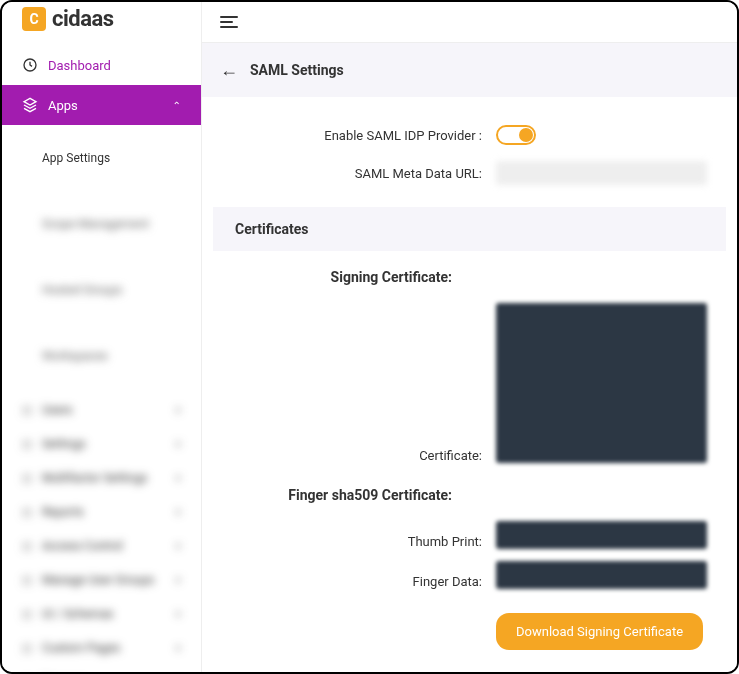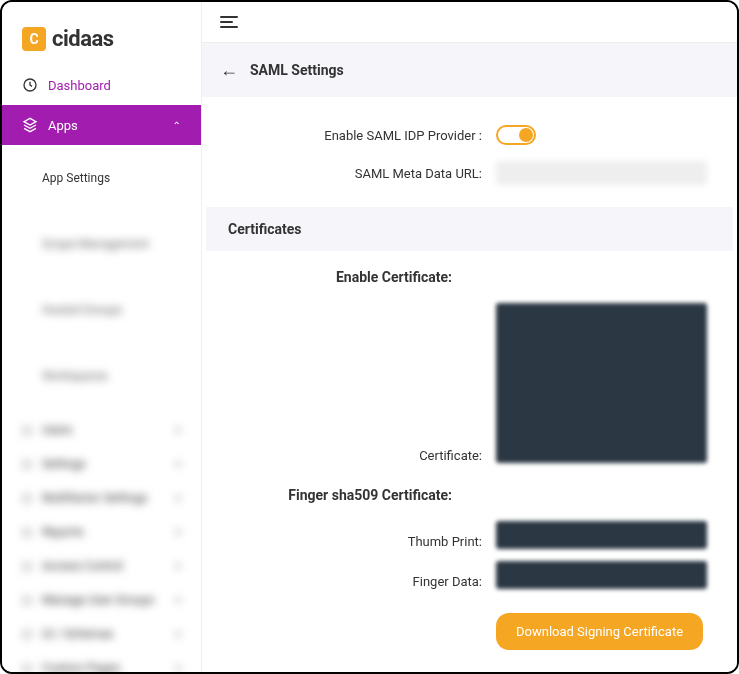--- a/index.html
+++ b/index.html
@@ -1,19 +1,19 @@
 <!DOCTYPE html>
 <html><head>
   <meta charset="utf-8">
   <style>
     * { margin: 0; padding: 0; box-sizing: border-box; font-family: -apple-system, BlinkMacSystemFont, "Segoe UI", Roboto, sans-serif; }
     body { background: #fff; width: 739px; height: 674px; overflow: hidden; border: 2px solid #000; border-radius: 12px; position: relative; }
     .app { display: flex; height: 100%; }
     .sidebar { width: 200px; background: #fff; border-right: 1px solid #eee; display: flex; flex-direction: column; }
-    .logo-area { padding: 24px 20px 14px; display: flex; align-items: center; gap: 6px; }
+    .logo-area { padding: 4px 20px 14px; display: flex; align-items: center; gap: 6px; }
     .logo-icon { width: 24px; height: 24px; background: #f5a623; border-radius: 4px; position: relative; display: flex; align-items: center; justify-content: center; }
     .logo-icon::before { content: "C"; color: #fff; font-weight: bold; font-size: 14px; }
     .logo-text { font-size: 22px; font-weight: 700; color: #333; letter-spacing: -0.5px; }
     .nav-item { display: flex; align-items: center; gap: 10px; padding: 12px 20px; font-size: 13px; color: #a21caf; cursor: pointer; position: relative; }
     .nav-item.active { background: #a21caf; color: #fff; }
     .nav-item.active .chevron { color: #fff; }
     .nav-icon { width: 16px; height: 16px; flex-shrink: 0; }
     .chevron { margin-left: auto; font-size: 10px; color: #999; }
     .subnav { padding-left: 20px; }
     .subnav-item { padding: 26px 20px; font-size: 12px; color: #333; cursor: pointer; }
@@ -28,21 +28,21 @@
     .hamburger span:nth-child(2) { width: 70%; }
     .page-header { background: #f6f5fa; padding: 16px 18px; display: flex; align-items: center; gap: 12px; }
     .back-arrow { font-size: 18px; color: #333; cursor: pointer; }
     .page-title { font-size: 14px; font-weight: 700; color: #333; }
     .form-area { padding: 20px 0; }
     .form-row { display: flex; align-items: center; padding: 8px 30px; gap: 14px; }
     .form-label { width: 250px; text-align: right; font-size: 13px; color: #333; }
     .toggle { width: 40px; height: 20px; border: 2px solid #f5a623; border-radius: 12px; position: relative; cursor: pointer; background: #fff; }
     .toggle-knob { width: 14px; height: 14px; background: #f5a623; border-radius: 50%; position: absolute; right: 1px; top: 1px; }
     .url-field { flex: 1; height: 24px; background: #eee; filter: blur(3px); border-radius: 3px; }
-    .section-header { background: #f6f5fa; padding: 14px 22px; font-size: 14px; font-weight: 700; color: #333; margin: 14px 4px 18px; }
+    .section-header { background: #f6f5fa; padding: 14px 22px; font-size: 14px; font-weight: 700; color: #333; margin: 14px 11px 18px; }
     .subsection { font-size: 14px; font-weight: 700; color: #333; text-align: right; width: 280px; padding: 0 30px 12px; }
     .cert-row { display: flex; align-items: flex-end; padding: 6px 30px; gap: 14px; }
     .cert-label { width: 250px; text-align: right; font-size: 13px; color: #333; padding-top: 4px; }
     .cert-box { flex: 1; background: #2c3744; border-radius: 3px; }
     .cert-box.large { height: 160px; filter: blur(2px); }
     .cert-box.small { height: 28px; filter: blur(2px); }
     .spacer { height: 18px; }
     .dl-btn-row { display: flex; padding: 18px 30px; }
     .dl-btn-row .spacer-left { width: 264px; }
     .dl-btn { background: #f5a623; color: #fff; border: none; padding: 11px 20px; font-size: 13px; border-radius: 13px; cursor: pointer; }
@@ -153,21 +153,21 @@
         </div>
       </div>
 
       <div class="form-row">
         <div class="form-label">SAML Meta Data URL:</div>
         <div class="url-field"></div>
       </div>
 
       <div class="section-header">Certificates</div>
 
-      <div class="subsection">Enable Certificate:</div>
+      <div class="subsection">Signing Certificate:</div>
 
       <div class="cert-row">
         <div class="cert-label">Certificate:</div>
         <div class="cert-box large"></div>
       </div>
 
       <div class="spacer"></div>
       <div class="subsection">Finger sha509 Certificate:</div>
 
       <div class="cert-row">

